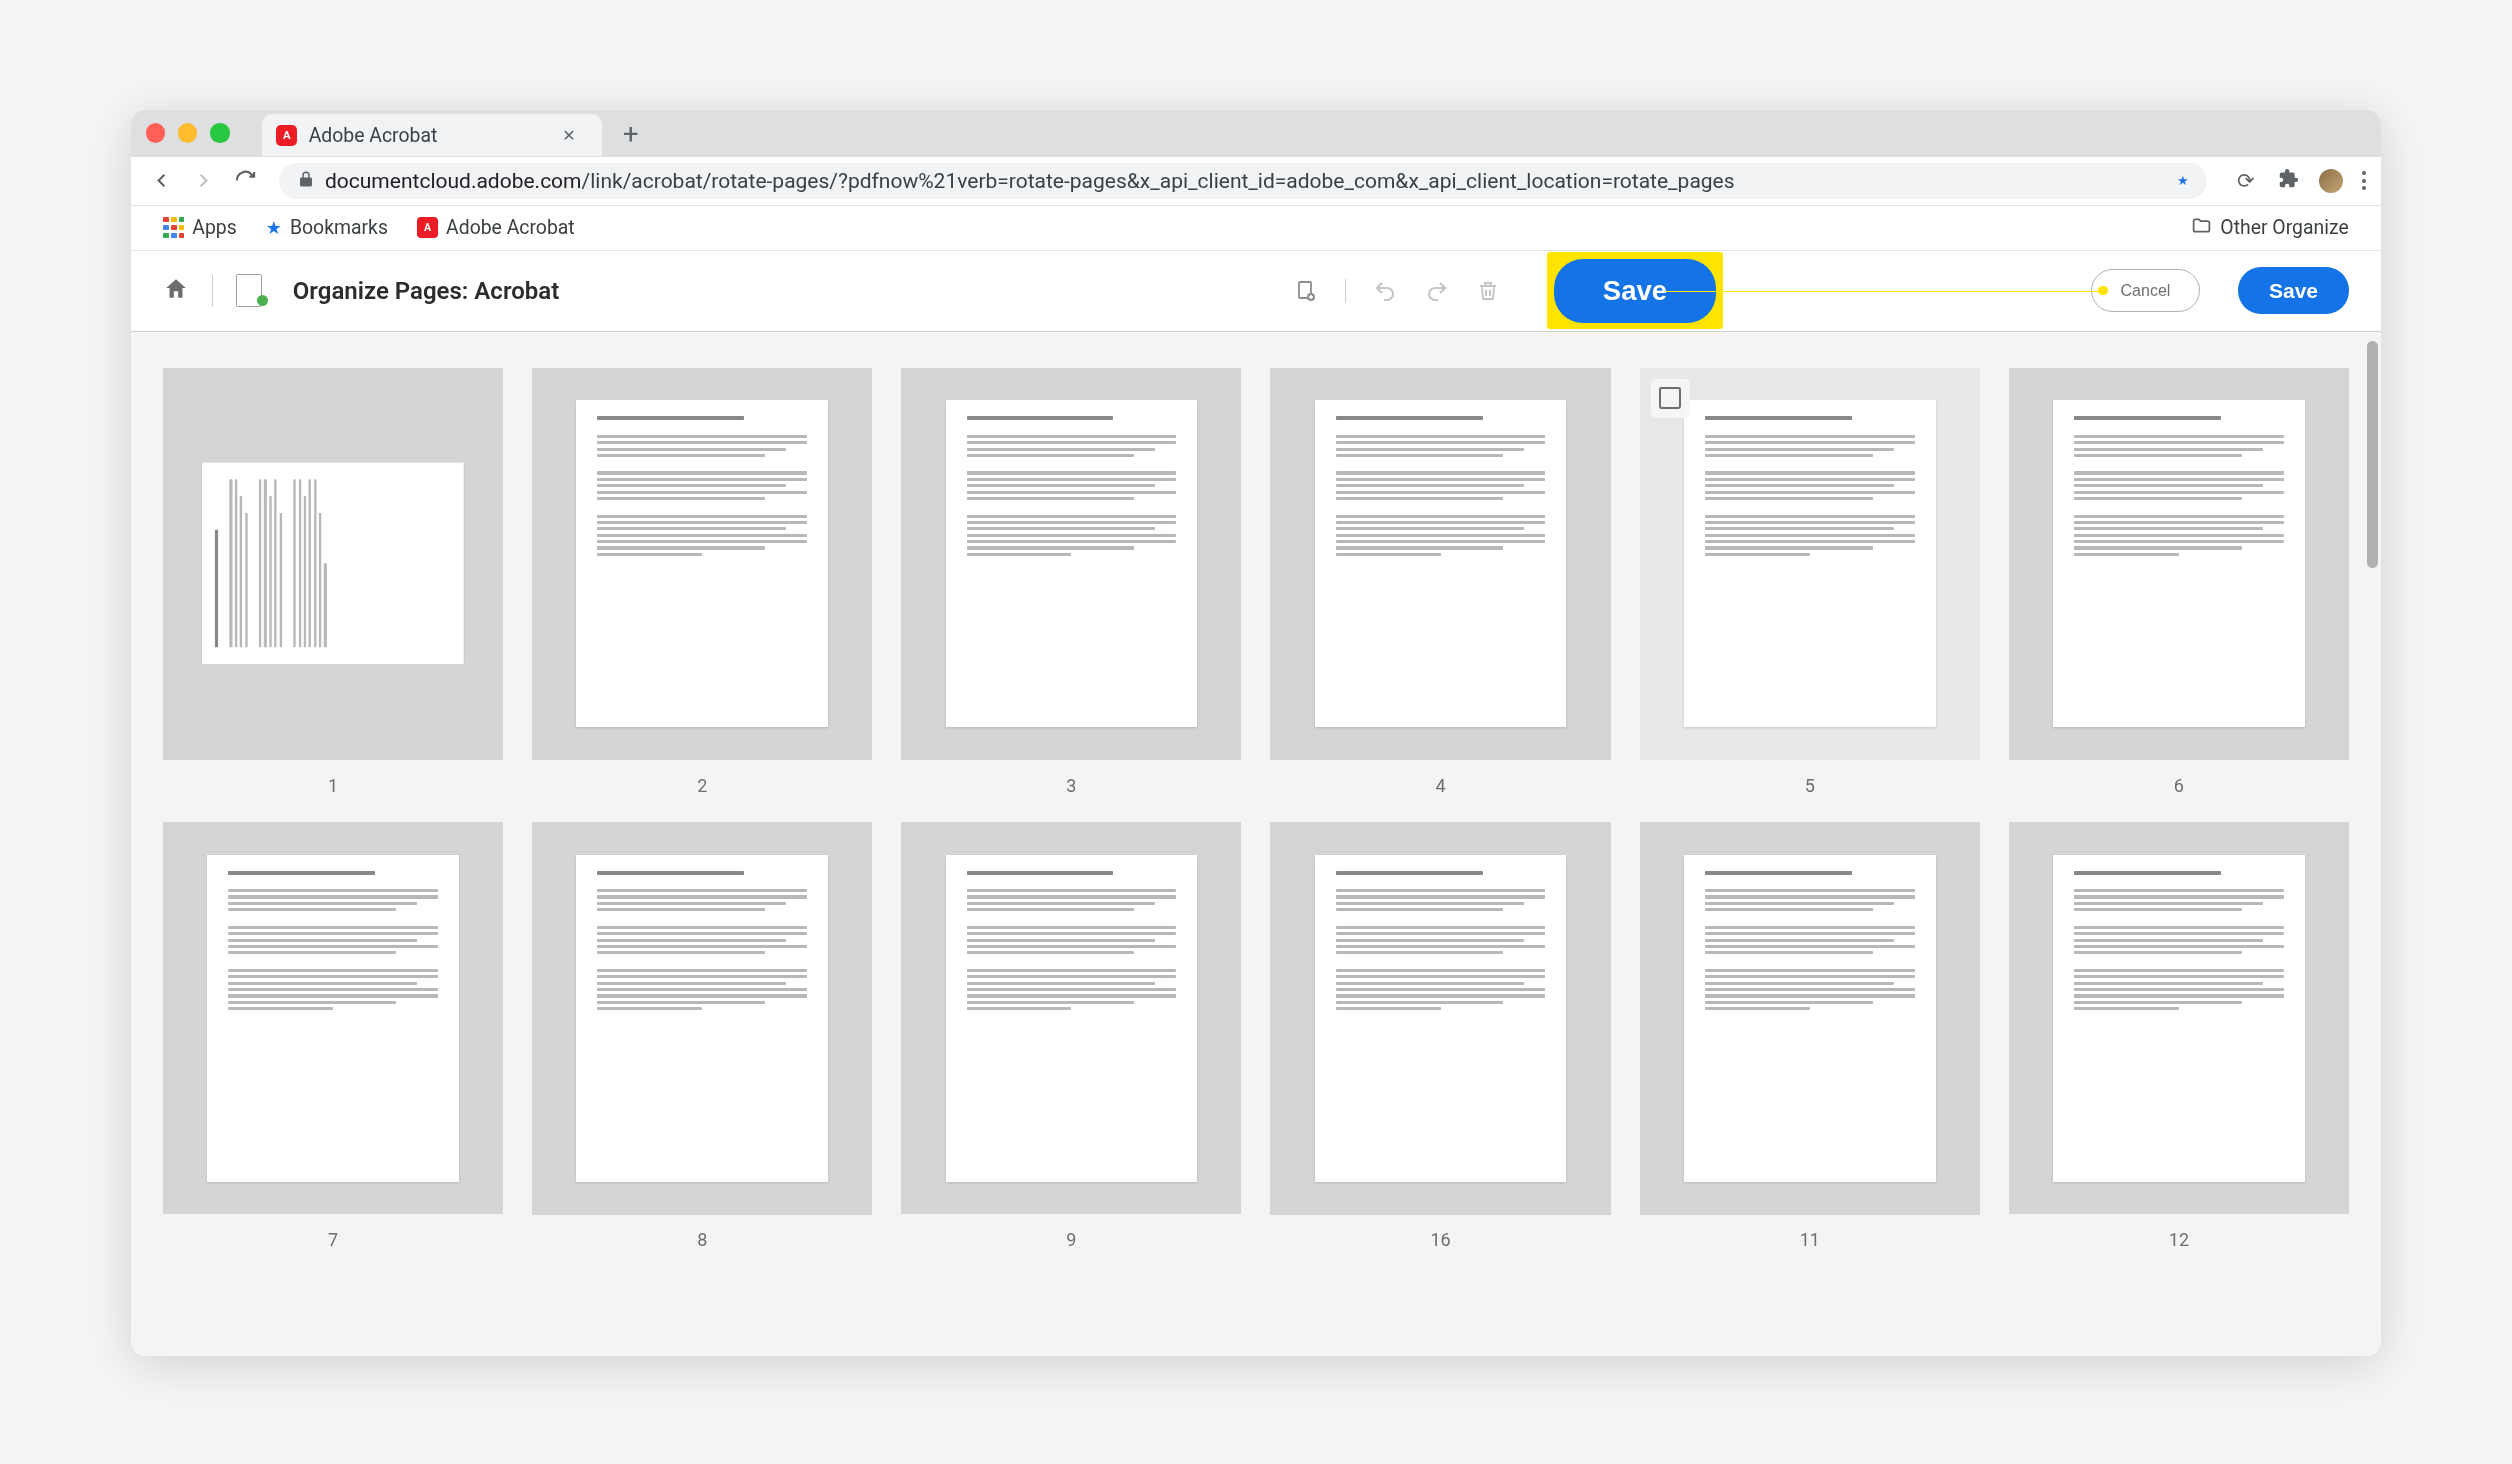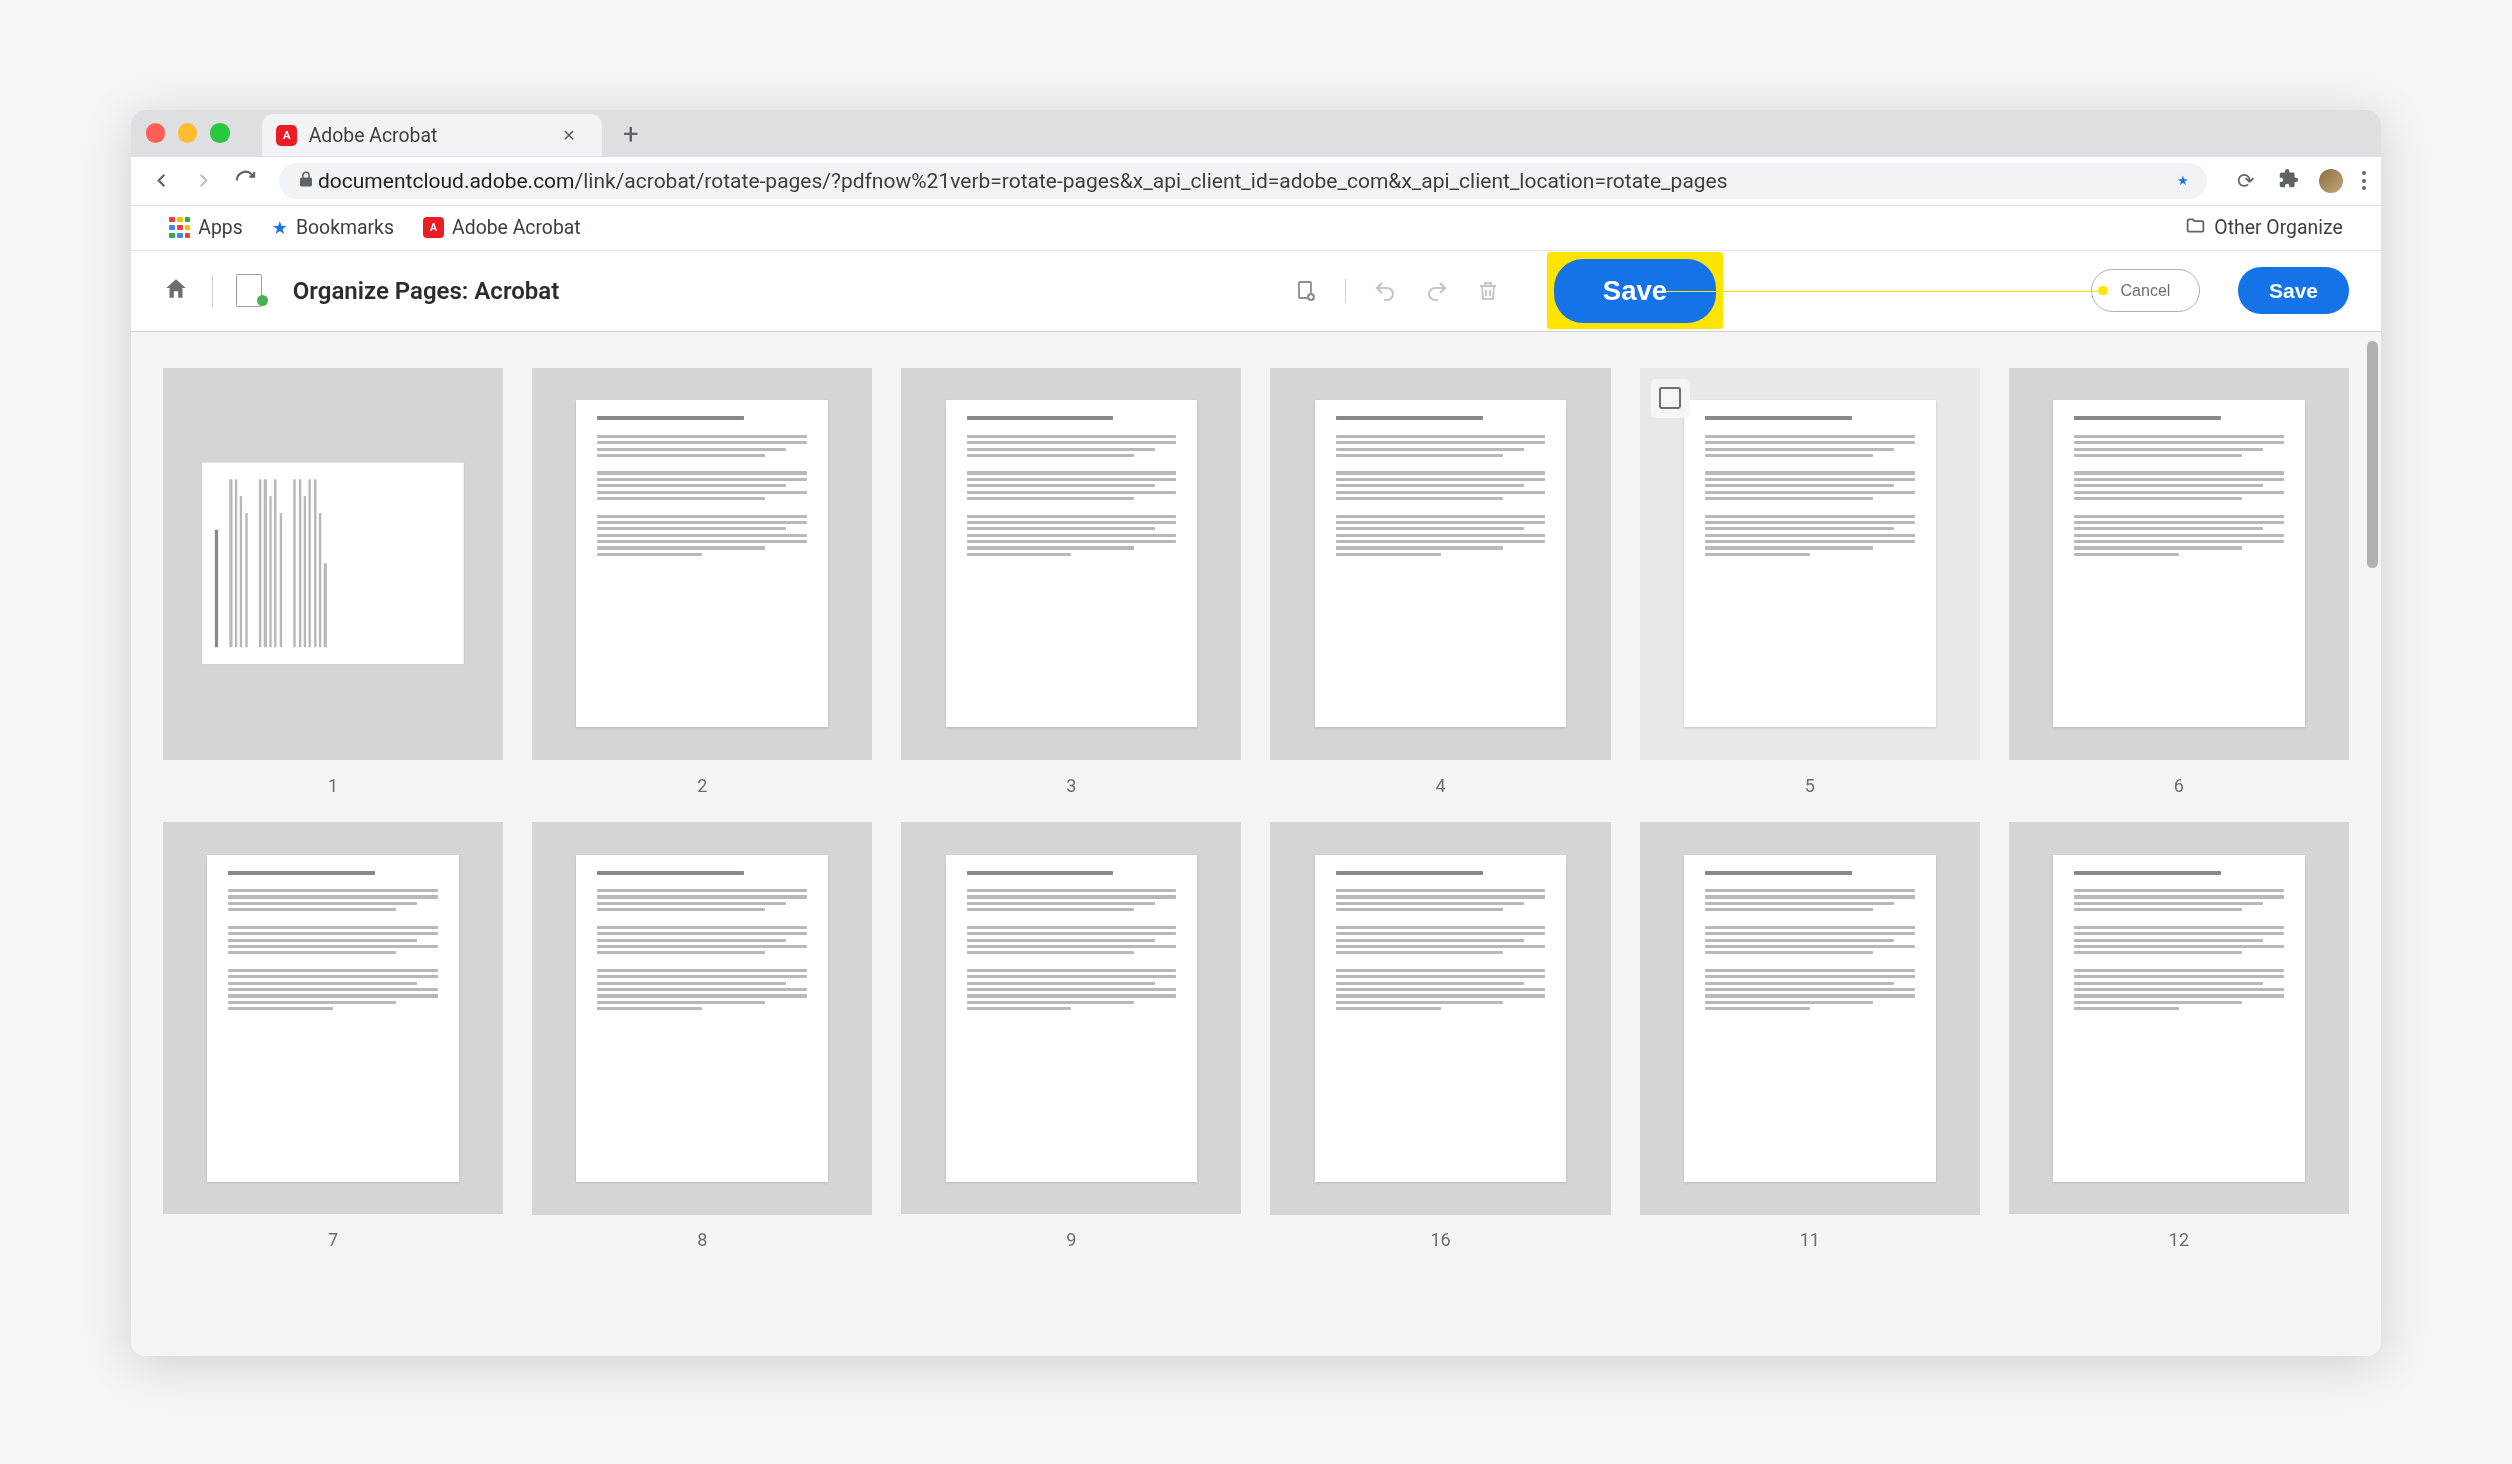--- a/index.html
+++ b/index.html
@@ -86,41 +86,41 @@
 .navbtn svg { width: 23px; height: 23px; }
 .navbtn.disabled { opacity: 0.4; }
 .url-area {
   flex: 1;
   height: 36px;
   background: #f1f3f4;
   border-radius: 18px;
   display: flex;
   align-items: center;
   padding: 0 18px;
-  gap: 3px;
+  gap: 10px;
   margin: 0 6.5px;
   text-align: center;
 }
 .lock-ic { color: #5f6368; }
 .url-text { font-size: 21px; color: #3c4043; white-space: nowrap; overflow: hidden; }
 .url-domain { color: #202124; }
 .star-ic { color: #1a73e8; margin-left: auto; }
 .ext-icons { display: flex; gap: 19.4px; align-items: center; margin-left: 9.7px; }
 .ext-icons .ic { color: #5f6368; width: 23px; text-align: center; font-size: 21px; }
 .avatar { width: 24px; height: 24px; border-radius: 50%; background: linear-gradient(135deg,#8b6f47,#c4a574); }
 .menu-dots { display: flex; flex-direction: column; gap: 3.2px; }
 .menu-dots span { width: 4px; height: 4px; background: #5f6368; border-radius: 50%; }
 
 .bkbar {
   height: 45px;
   background: #fff;
   border-bottom: 0.8px solid #e5e5e5;
   display: flex;
   align-items: center;
-  padding: 0 27px;
+  padding: 0 21px;
   gap: 6.5px;
 }
 .bk-item {
   display: flex; align-items: center; gap: 8px;
   padding: 4.9px 11.3px;
   font-size: 19.4px; color: #3c4043;
 }
 .apps-grid {
   width: 21px; height: 21px;
   display: grid; grid-template-columns: repeat(3,1fr); grid-template-rows: repeat(3,1fr);

